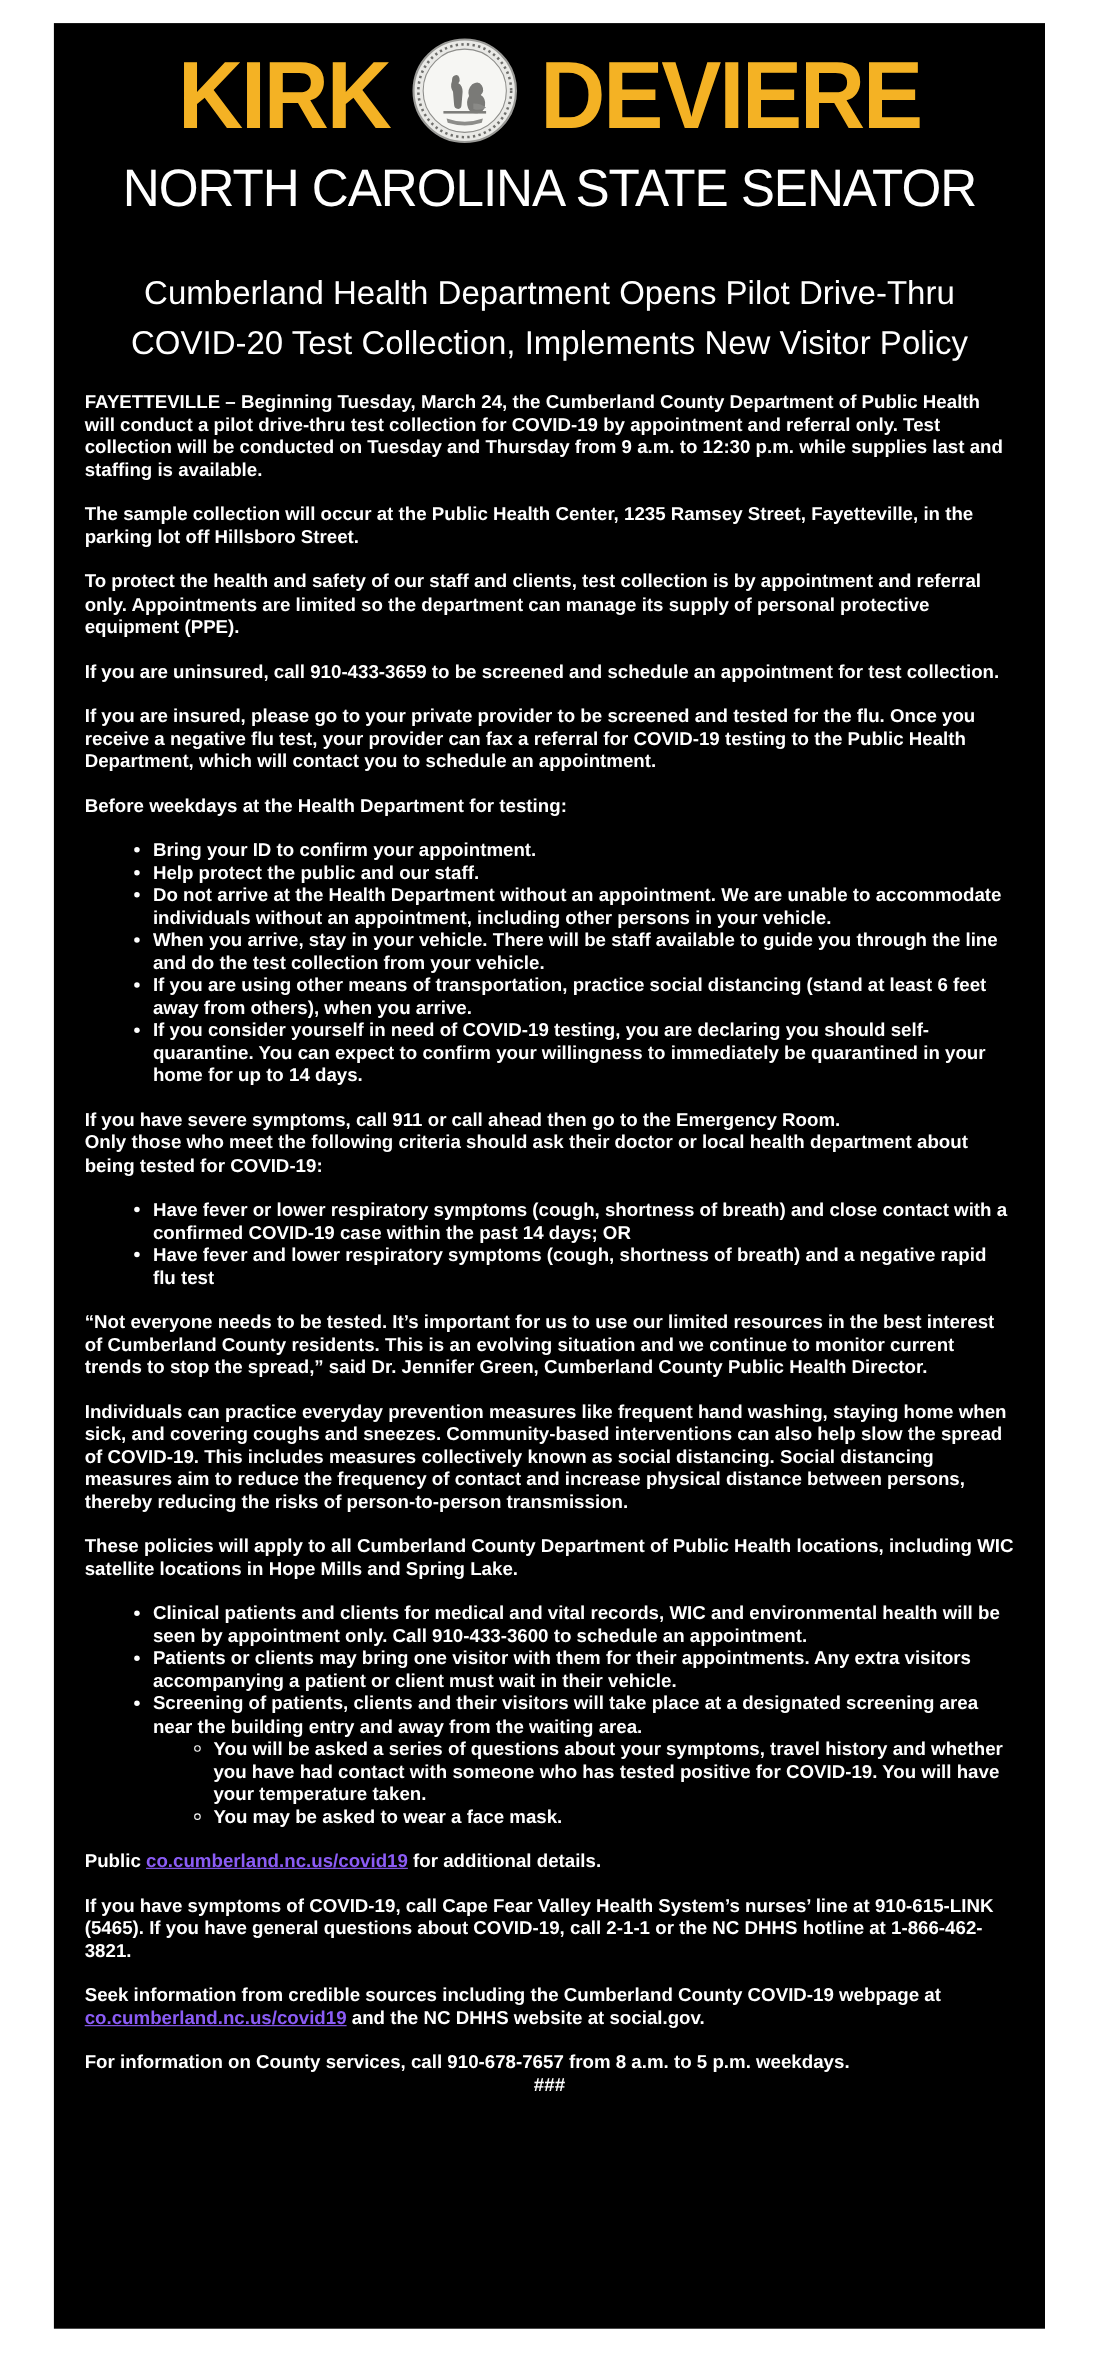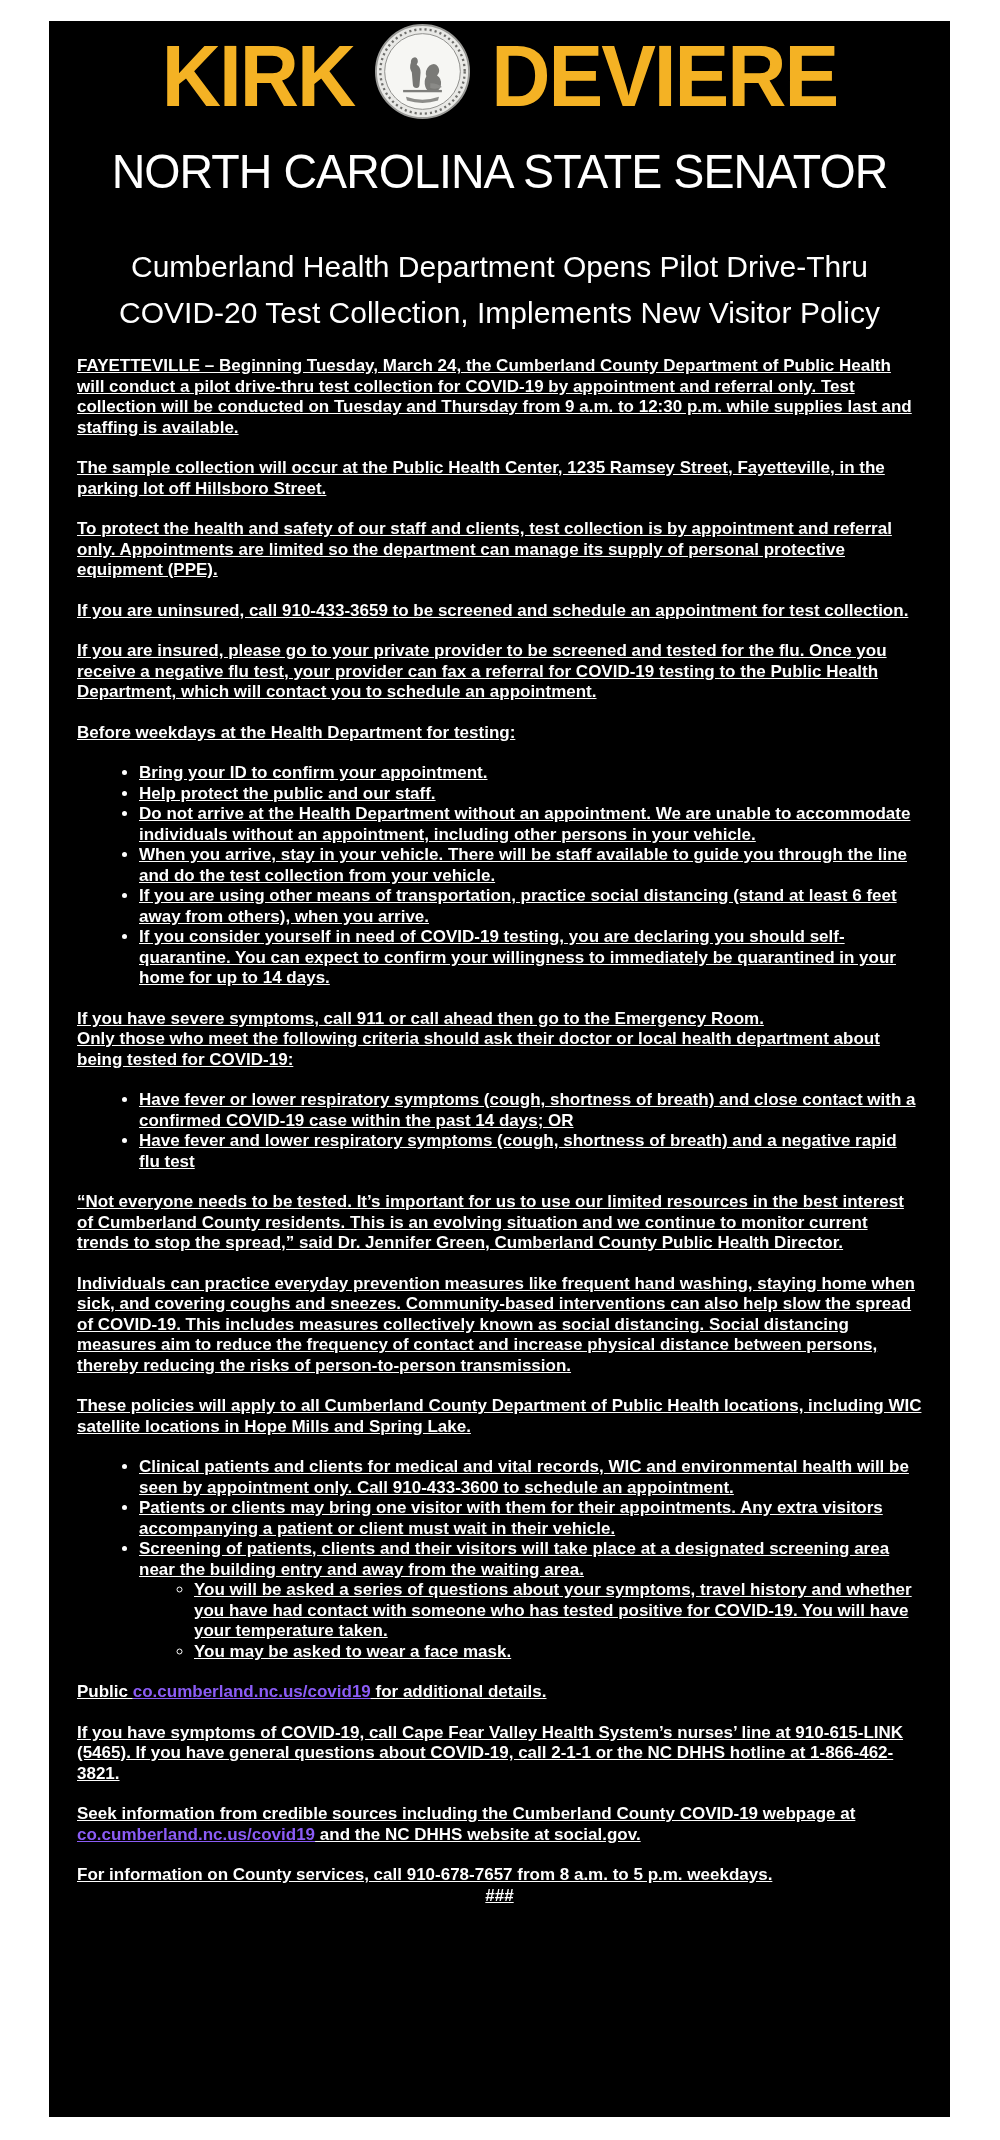--- a/index.html
+++ b/index.html
@@ -23,21 +23,21 @@
     height: 2096px;
     background: #000000;
     color: #ffffff;
     box-sizing: border-box;
     padding: 14px 28px 0 28px;
     overflow: hidden;
   }
   
   .logo-row {
     display: flex;
-    align-items: flex-start;
+    align-items: center;
     justify-content: center;
     gap: 20px;
     height: 106px;
   }
   .logo-name {
     font-weight: bold;
     font-size: 82px;
     line-height: 1;
     letter-spacing: -2px;
     color: #F4B224;
@@ -65,21 +65,20 @@
     text-align: center;
     font-weight: normal;
     font-size: 30px;
     line-height: 46px;
   }
   .body-copy {
     margin-top: 12px;
     font-size: 17px;
     line-height: 20.5px;
     font-weight: bold;
-    text-decoration: underline;
   }
   .body-copy p { margin: 20px 0; }
   .body-copy ul {
     margin: 20px 0;
     padding-left: 62px;
   }
   .body-copy ul ul {
     margin: 0;
     padding-left: 55px;
   }

